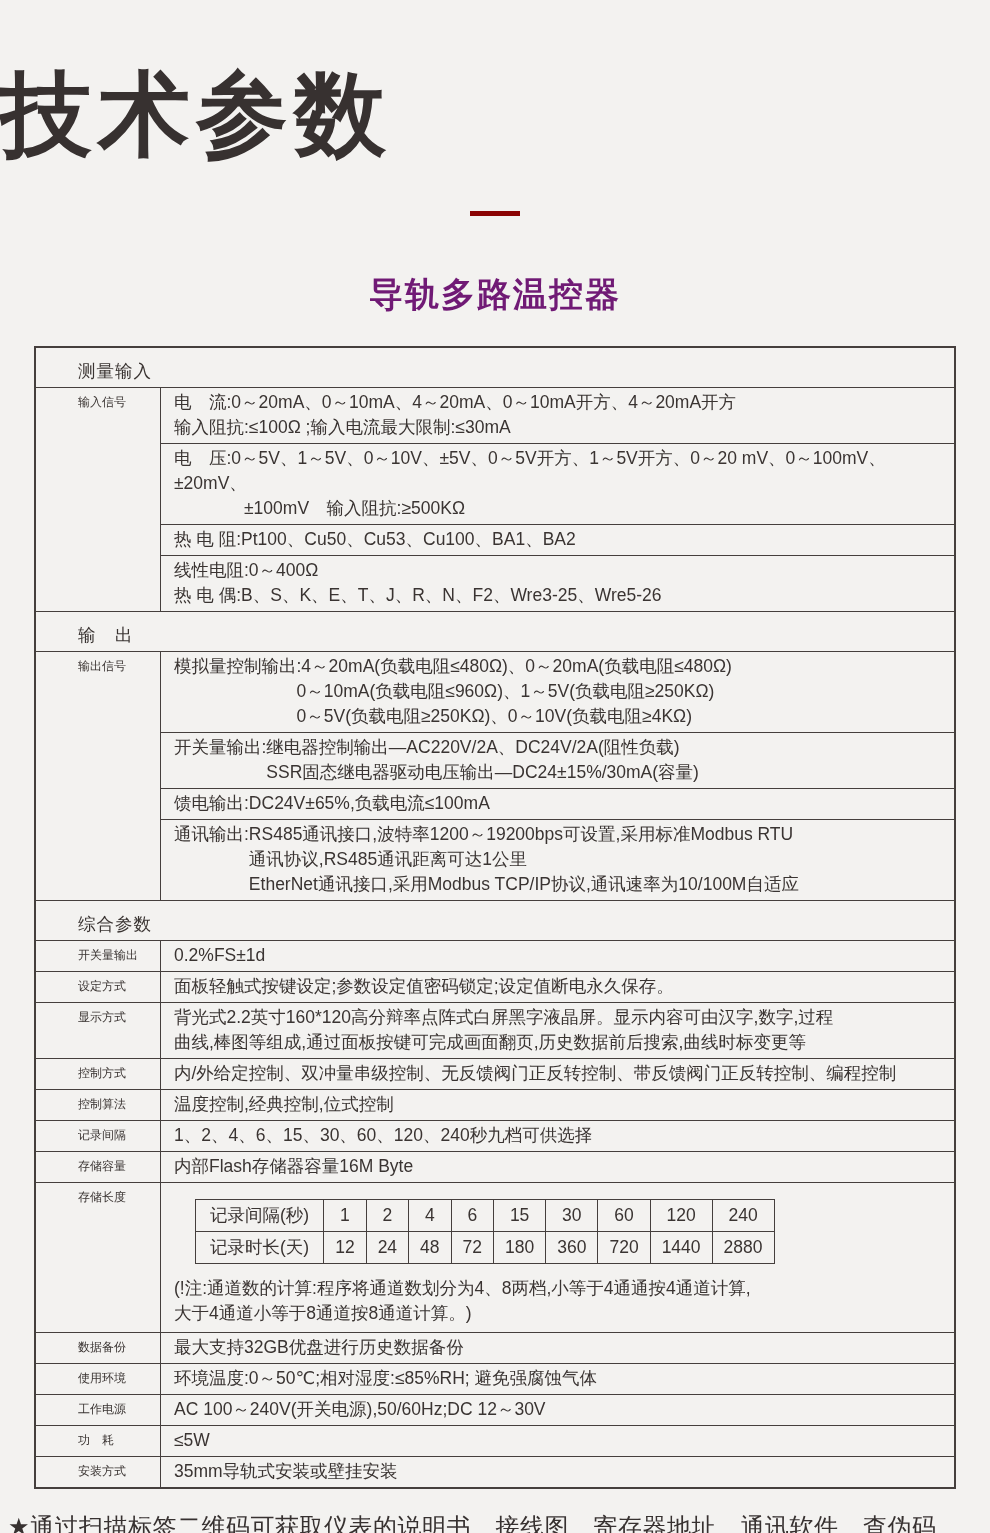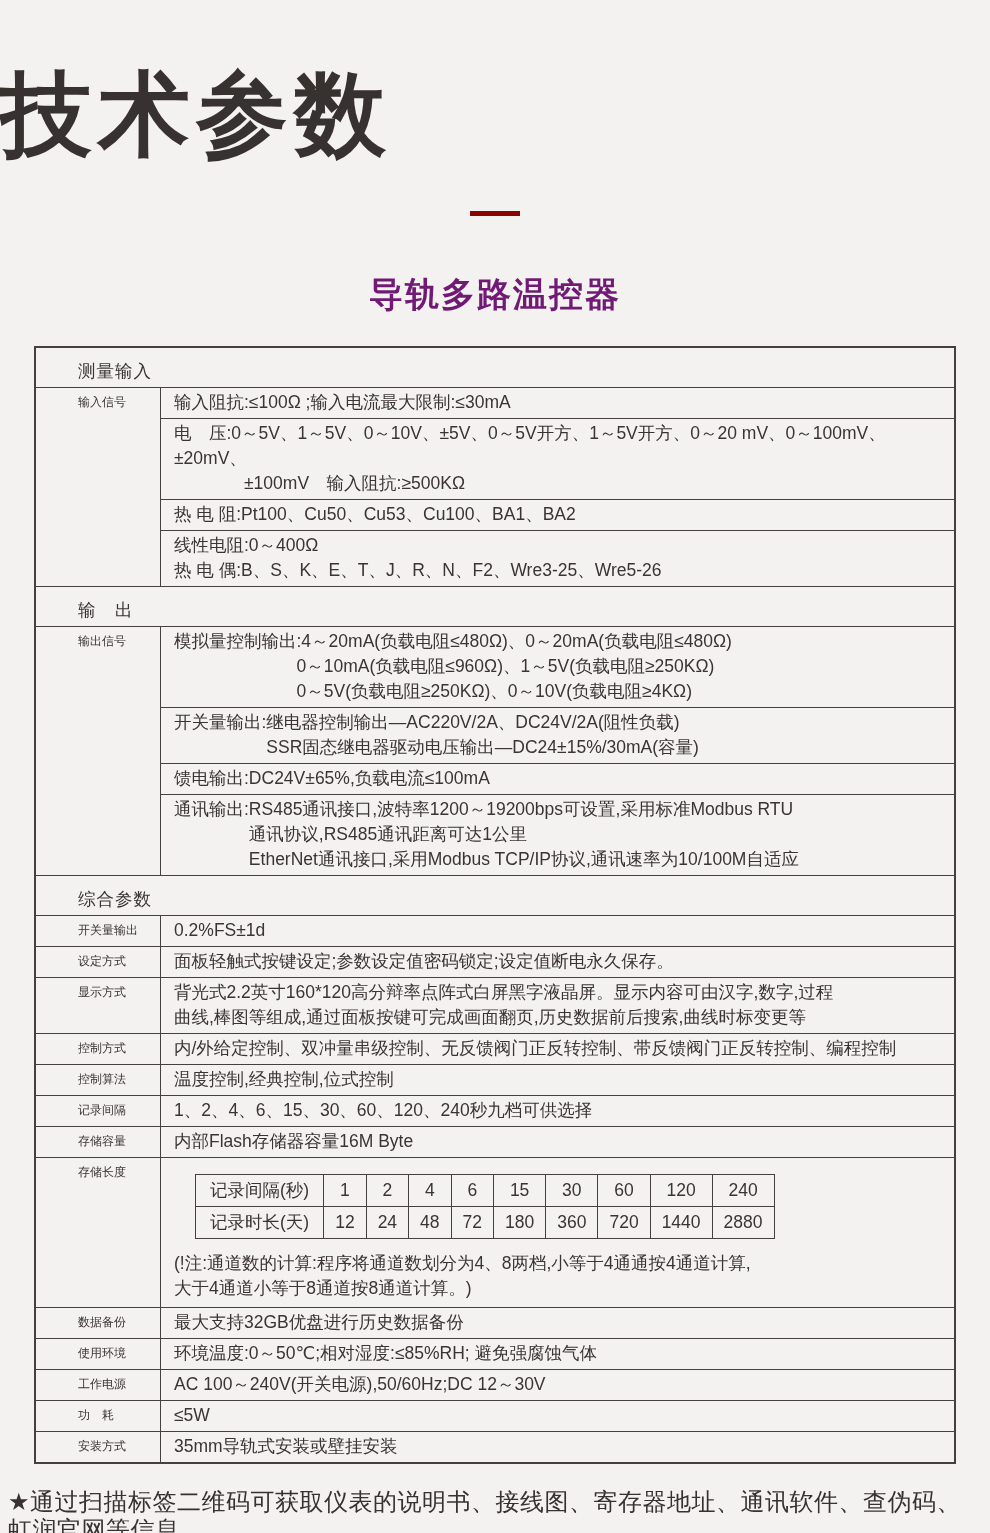--- a/index.html
+++ b/index.html
@@ -102,20 +102,21 @@
 <div class="spec-table">
 
   <div class="srow">
     <div class="section-cell">测量输入</div>
   </div>
 
   <div class="srow">
     <div class="label-cell">输入信号</div>
     <div class="content-cell">
       <div class="subcell">
+        <div class="line">电　流:0～20mA、0～10mA、4～20mA、0～10mA开方、4～20mA开方</div>
         <div class="line">输入阻抗:≤100Ω ;输入电流最大限制:≤30mA</div>
       </div>
       <div class="subcell">
         <div class="line">电　压:0～5V、1～5V、0～10V、±5V、0～5V开方、1～5V开方、0～20 mV、0～100mV、±20mV、</div>
         <div class="line">　　　　±100mV　输入阻抗:≥500KΩ</div>
       </div>
       <div class="subcell">
         <div class="line">热 电 阻:Pt100、Cu50、Cu53、Cu100、BA1、BA2</div>
       </div>
       <div class="subcell">

